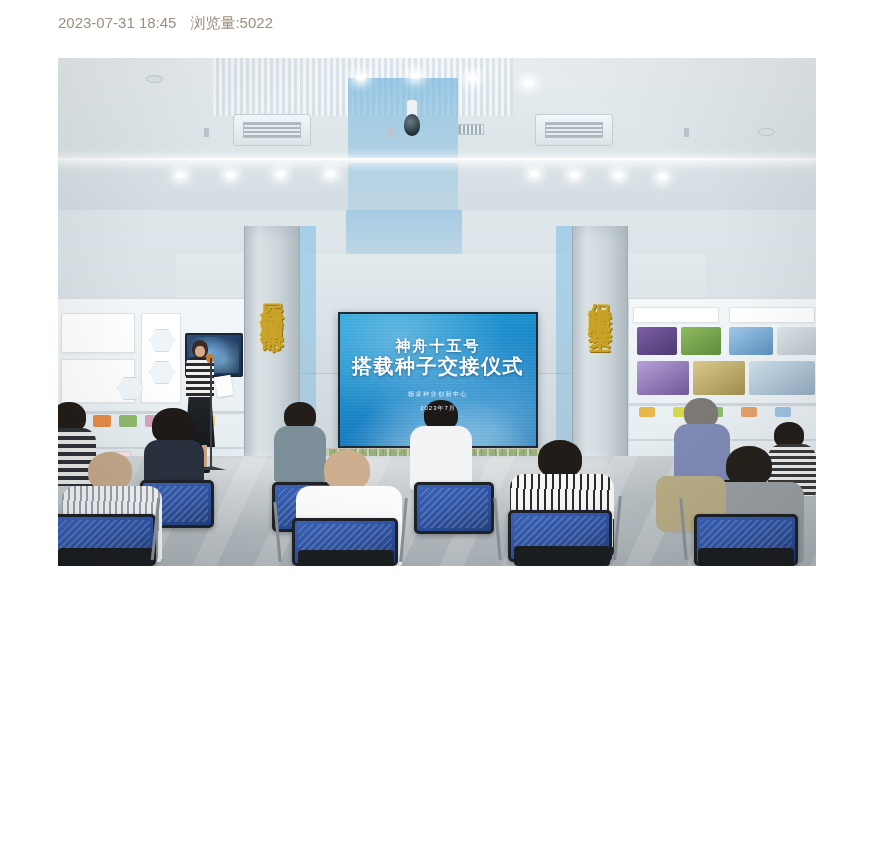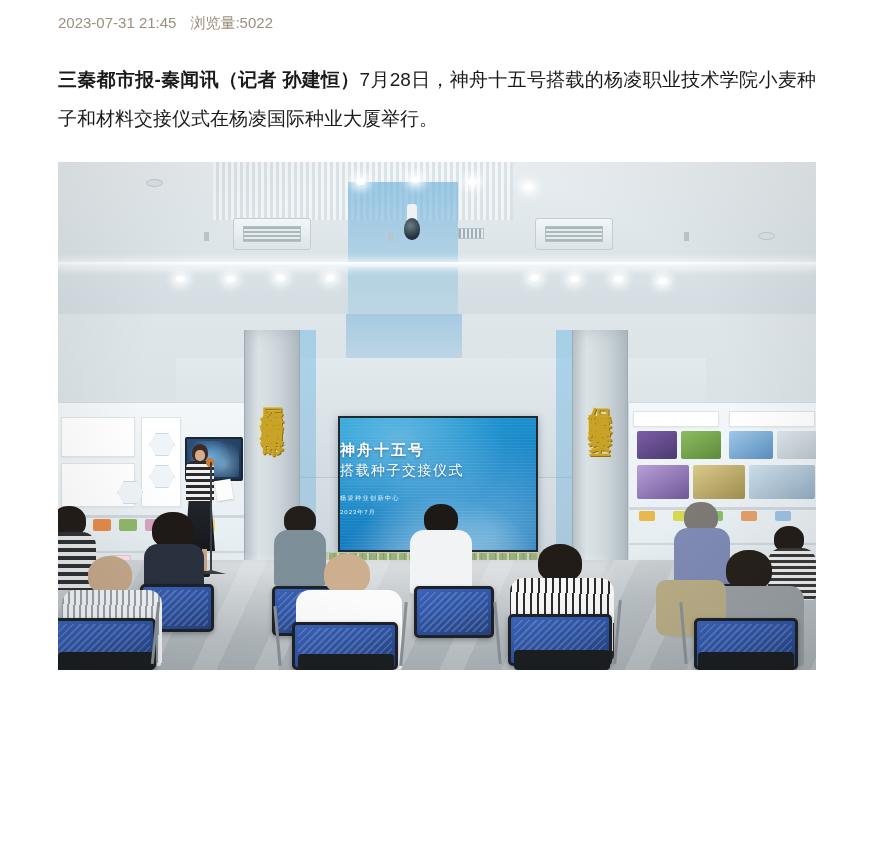--- a/index.html
+++ b/index.html
@@ -200,26 +200,26 @@
   }
   .led-screen::before {
     content:""; position:absolute; left:-10%; bottom:-20%; width:120%; height:70%;
     background: radial-gradient(ellipse at 50% 100%, rgba(255,255,255,0.55), transparent 62%);
   }
   .led-screen::after {
     content:""; position:absolute; inset:0;
     background: repeating-linear-gradient(180deg, rgba(255,255,255,0.05) 0 1px, transparent 1px 3px);
   }
   .led-text {
-    position:relative; z-index:3; color:#ffffff;
+    position:relative; z-index:3; text-align:center; color:#ffffff;
     padding-top: 22px;
   }
   .led-l1 { font-size:15px; font-weight:700; line-height:20px; letter-spacing:2px;
             text-shadow:0 1px 3px rgba(0,40,80,0.5); }
-  .led-l2 { font-size:14px; font-weight:400; line-height:21px; letter-spacing:1.5px;
+  .led-l2 { font-size:20px; font-weight:700; line-height:21px; letter-spacing:1.5px;
             text-shadow:0 1px 3px rgba(0,40,80,0.5); }
   .led-sub1 { margin-top:13px; font-size:6px; color:#e6f5ff; letter-spacing:1.5px; }
   .led-sub2 { margin-top:5px; font-size:6px; color:#e6f5ff; letter-spacing:1px; }
 
   
   .model-case {
     position:absolute; left:268px; top:390px; width:228px; height:46px;
     background: linear-gradient(180deg,#e8e4d6 0%, #ddd9c9 40%, #d2cebe 100%);
     border:1px solid #c7c3b2;
   }
@@ -349,28 +349,25 @@
   }
 </style>
 </head>
 <body>
 
 <div class="page">
   <div class="article">
 
 
     <div class="art-meta">
-      <span>2023-07-31 21:45</span>
+      <span>2023-07-31 18:45</span>
       <span>浏览量:5022</span>
     </div>
 
 
-    <p class="art-body">
-      <span class="lead">三秦都市报-秦闻讯（记者 孙建恒）</span><span>7月28日，神舟十五号搭载的杨凌职业技术学院小麦种子和材料交接仪式在杨凌国际种业大厦举行。</span>
-    </p>
 
     <div class="photo-wrap">
       <div class="photo">
 
         <div class="ceiling"></div>
         <div class="ceil-slats"></div>
         <div class="ceil-blue"></div>
 
         <div class="ac-vent" style="left:175px;top:56px;"></div>
         <div class="ac-vent" style="left:477px;top:56px;"></div>

